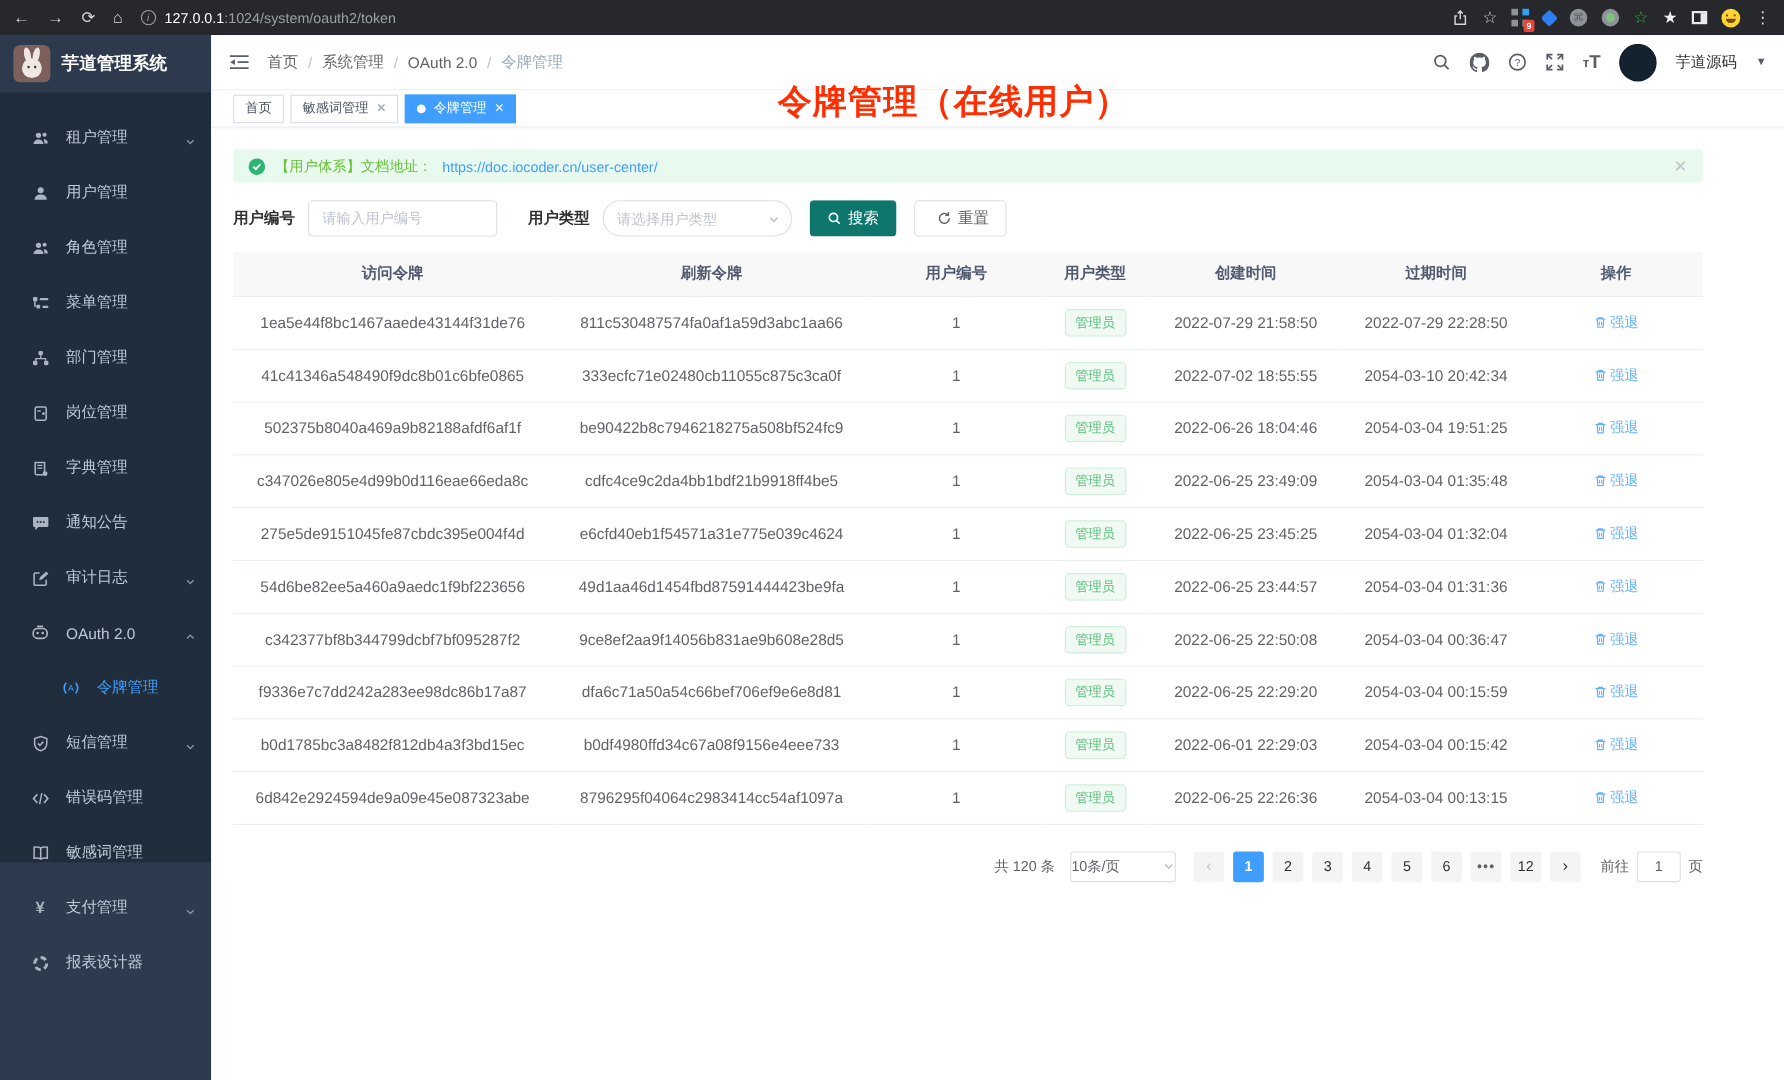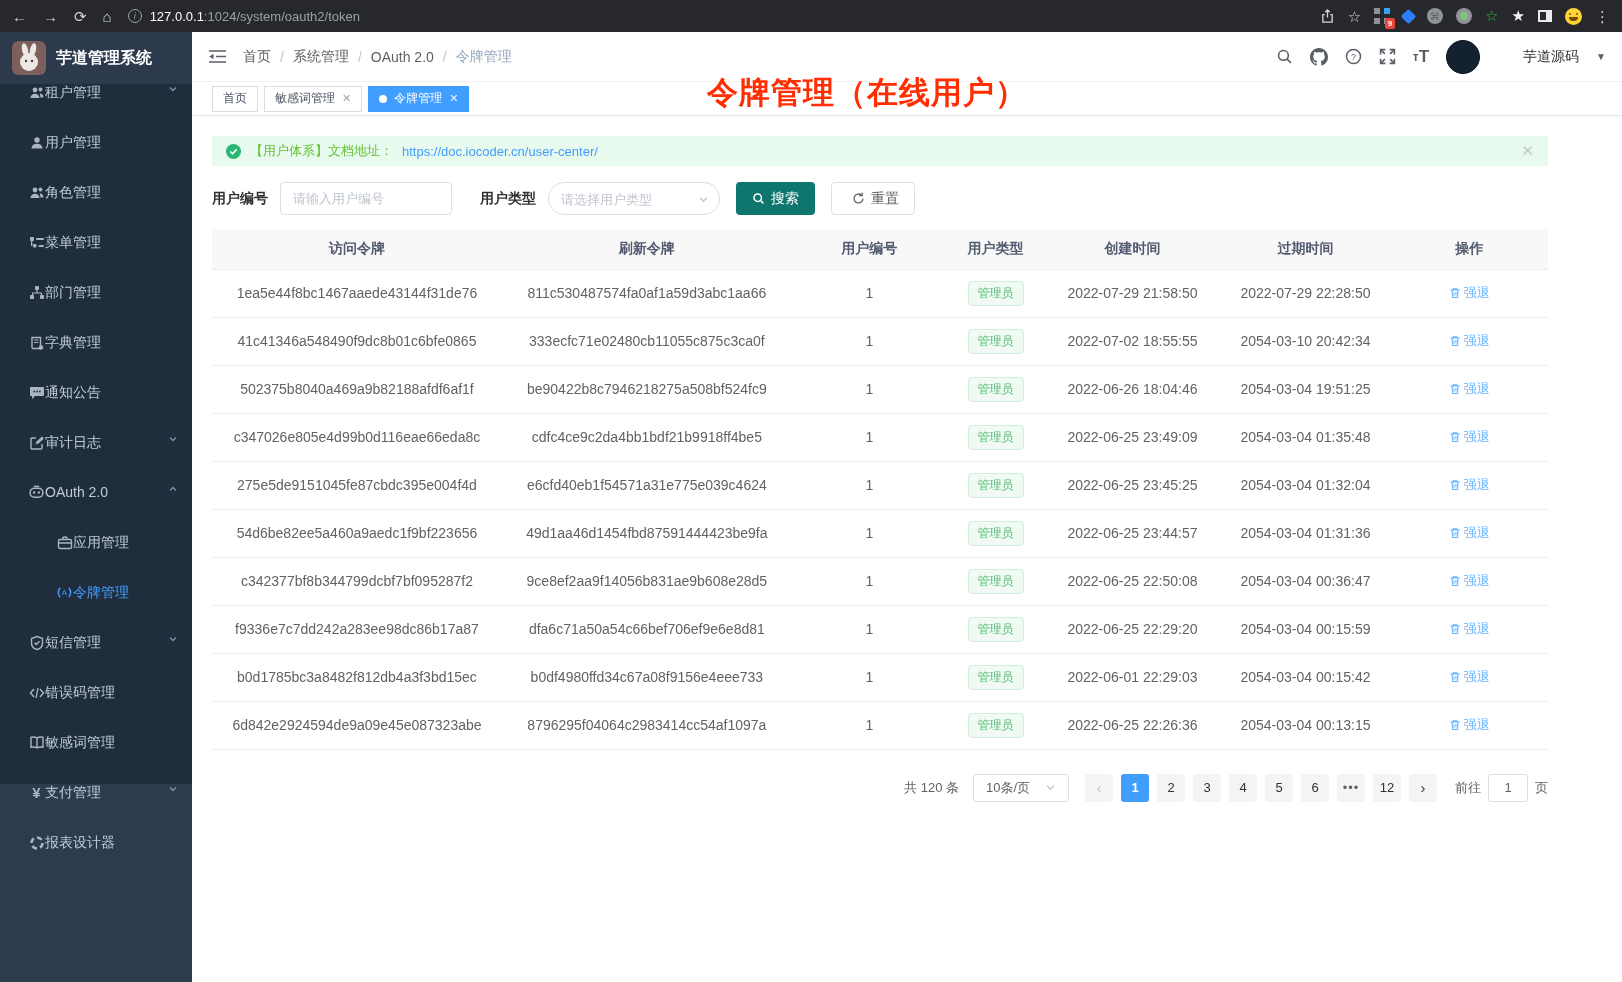--- a/index.html
+++ b/index.html
@@ -33,21 +33,21 @@
 
   
   .app { display:flex; height:950px; }
 
   
   .sidebar { width:192px; background:#1f2d3d; display:flex; flex-direction:column; flex-shrink:0; }
   .logo { height:52px; background:#2d3a4d; display:flex; align-items:center; gap:10px; padding:0 12px; }
   .logo-img { width:34px; height:34px; border-radius:6px; flex-shrink:0; }
   .logo-title { color:#fff; font-size:16px; font-weight:700; white-space:nowrap; }
   .menu { flex:1; display:flex; flex-direction:column; }
-  .mitem { height:50px; display:flex; align-items:flex-start; padding:0 14px 0 28px; color:#bfcbd9;
+  .mitem { height:50px; display:flex; align-items:flex-end; gap:15px; padding:0 14px 0 28px; color:#bfcbd9;
            font-size:14px; cursor:pointer; white-space:nowrap; }
   .mitem.sub { padding-left:56px; }
   .mitem.active { color:#409eff; }
   .micon { width:17px; height:17px; display:flex; align-items:center; justify-content:center; color:#a9b5c2; flex-shrink:0; }
   .mitem.active .micon { color:#409eff; }
   .mlabel { flex:1; }
   .chev { color:#8492a6; display:flex; }
   .sect-light { background:#2d3b4e; display:flex; flex-direction:column; flex:1; }
 
   
@@ -56,21 +56,21 @@
   .navbar { height:50px; display:flex; align-items:center; gap:16px; padding:0 16px; border-bottom:1px solid #f1f1f1; flex-shrink:0; }
   .collapse { color:#5a5e66; display:flex; cursor:pointer; }
   .crumb { display:flex; align-items:center; gap:9px; font-size:14px; color:#606266; }
   .crumb .sep { color:#c0c4cc; }
   .crumb .last { color:#97a8be; }
   .tools { margin-left:auto; display:flex; align-items:center; gap:17px; color:#5a5e66; }
   .tool { display:flex; align-items:center; cursor:pointer; }
   .fontT { font-size:12px; color:#5a5e66; font-weight:700; }
   .fontT b { font-size:17px; }
   .hdr-avatar { width:34px; height:34px; border-radius:50%; background:#14222f; border:1px solid #0c1620; }
-  .uname { font-size:14px; color:#303133;margin-left:26px; }
+  .uname { font-size:14px; color:#303133; }
   .caret { font-size:10px; color:#5a5e66; }
 
   .tabbar { height:34px; display:flex; align-items:center; gap:6px; padding:0 20px; border-bottom:1px solid #e6e9ef;
             box-shadow:0 1px 3px rgba(0,0,0,.04); flex-shrink:0; }
   .tab { height:26px; display:flex; align-items:center; gap:7px; padding:0 10px; border:1px solid #d8dce5;
          background:#fff; font-size:12px; color:#495060; cursor:pointer; white-space:nowrap; }
   .tab .x { font-size:11px; color:#9aa2b1; }
   .tab.active { background:#409eff; border-color:#409eff; color:#fff; }
   .tab.active .x { color:#e8f2ff; }
   .tabdot { width:8px; height:8px; border-radius:50%; background:#fff; }
@@ -103,21 +103,21 @@
   thead th { background:#f8f8f9; color:#515a6e; font-weight:700; height:40px; text-align:center; }
   tbody td { height:48px; border-bottom:1px solid #ebeef5; text-align:center; overflow:hidden; white-space:nowrap; }
   thead tr { border-bottom:1px solid #ebeef5; }
   .tag-success { display:inline-block; padding:3px 9px; font-size:12px; color:#55bd78; background:#f0faf3;
                  border:1px solid #cdeedb; border-radius:4px; }
   .oplink { color:#66b1ff; font-size:13px; display:inline-flex; align-items:center; gap:3px; text-decoration:none; cursor:pointer; }
 
   .pagerow { display:flex; align-items:center; justify-content:flex-end; gap:8px; margin-top:24px;
              font-size:13px; color:#606266; }
   .psel { width:96px; height:28px; border:1px solid #dcdfe6; border-radius:3px; display:flex; align-items:center;
-          justify-content:space-between; padding:0 12px; color:#606266; margin:0 8px 0 6px; cursor:pointer; }
+          justify-content:space-between; padding:0 0; color:#606266; margin:0 8px 0 6px; cursor:pointer; }
   .pbtn { min-width:28px; height:28px; border-radius:3px; background:#f4f4f5; display:flex; align-items:center;
           justify-content:center; color:#303133; cursor:pointer; padding:0 4px; }
   .pbtn.active { background:#409eff; color:#fff; font-weight:700; }
   .pbtn.nav { font-size:15px; }
   .pbtn.disabled { color:#c0c4cc; }
   .pbtn.dots { letter-spacing:1px; color:#606266; }
   .goto { display:flex; align-items:center; gap:7px; margin-left:10px; }
   .goto-input { width:40px; height:28px; border:1px solid #dcdfe6; border-radius:3px; text-align:center;
                 font-size:13px; color:#606266; font-family:inherit; outline:none; }
 </style>
@@ -234,20 +234,30 @@
               <rect x="1" y="10" width="4" height="4" rx="1"></rect>
               <rect x="11" y="10" width="4" height="4" rx="1"></rect>
               <path d="M7.4 5h1.2v2.4H13V10h-1.2V8.6H4.2V10H3V7.4h4.4z"></path>
             </svg>
           </span>
         <span class="mlabel">部门管理</span>
       </div>
       <div class="mitem">
         <span class="micon">
             <svg width="16" height="16" viewBox="0 0 16 16">
+              <rect x="3" y="2" width="10" height="12" rx="1.5" fill="none" stroke="currentColor" stroke-width="1.4"></rect>
+              <circle cx="10.5" cy="8" r="1.3" fill="currentColor"></circle>
+              <rect x="5" y="5" width="3" height="1.3" fill="currentColor"></rect>
+            </svg>
+          </span>
+        <span class="mlabel">岗位管理</span>
+      </div>
+      <div class="mitem">
+        <span class="micon">
+            <svg width="16" height="16" viewBox="0 0 16 16">
               <path d="M3 2.5h8.5v11H4.2A1.2 1.2 0 013 12.3z" fill="none" stroke="currentColor" stroke-width="1.4"></path>
               <path d="M5 5h4.5M5 7.5h4.5" stroke="currentColor" stroke-width="1.2"></path>
               <circle cx="12" cy="12.5" r="2.2" fill="currentColor"></circle>
             </svg>
           </span>
         <span class="mlabel">字典管理</span>
       </div>
       <div class="mitem">
         <span class="micon">
             <svg width="16" height="16" viewBox="0 0 16 16" fill="currentColor">
@@ -281,29 +291,20 @@
               <circle cx="10.2" cy="8" r="1.1" fill="currentColor"></circle>
               <path d="M5.5 2.2h5" stroke="currentColor" stroke-width="1.3"></path>
             </svg>
           </span>
         <span class="mlabel">OAuth 2.0</span>
         <span class="chev">
             <svg width="10" height="10" viewBox="0 0 10 10">
               <polyline points="2,6.5 5,3.5 8,6.5" fill="none" stroke="currentColor" stroke-width="1.3"></polyline>
             </svg>
           </span>
-      </div>
-      <div class="mitem sub">
-        <span class="micon">
-            <svg width="16" height="16" viewBox="0 0 16 16">
-              <rect x="1.5" y="4.5" width="13" height="9" rx="1.5" fill="none" stroke="currentColor" stroke-width="1.4"></rect>
-              <path d="M6 4.5V3a1 1 0 011-1h2a1 1 0 011 1v1.5M1.5 8h13" stroke="currentColor" stroke-width="1.4" fill="none"></path>
-            </svg>
-          </span>
-        <span class="mlabel">应用管理</span>
       </div>
       <div class="mitem sub active">
         <span class="micon">
             <svg width="17" height="17" viewBox="0 0 16 16">
               <path d="M4 3.5a6.5 6.5 0 000 9M12 3.5a6.5 6.5 0 010 9" fill="none" stroke="currentColor" stroke-width="1.4"></path>
               <text x="8" y="10.6" font-size="7.5" text-anchor="middle" fill="currentColor" font-family="Liberation Sans,sans-serif">A</text>
             </svg>
           </span>
         <span class="mlabel">令牌管理</span>
       </div>

